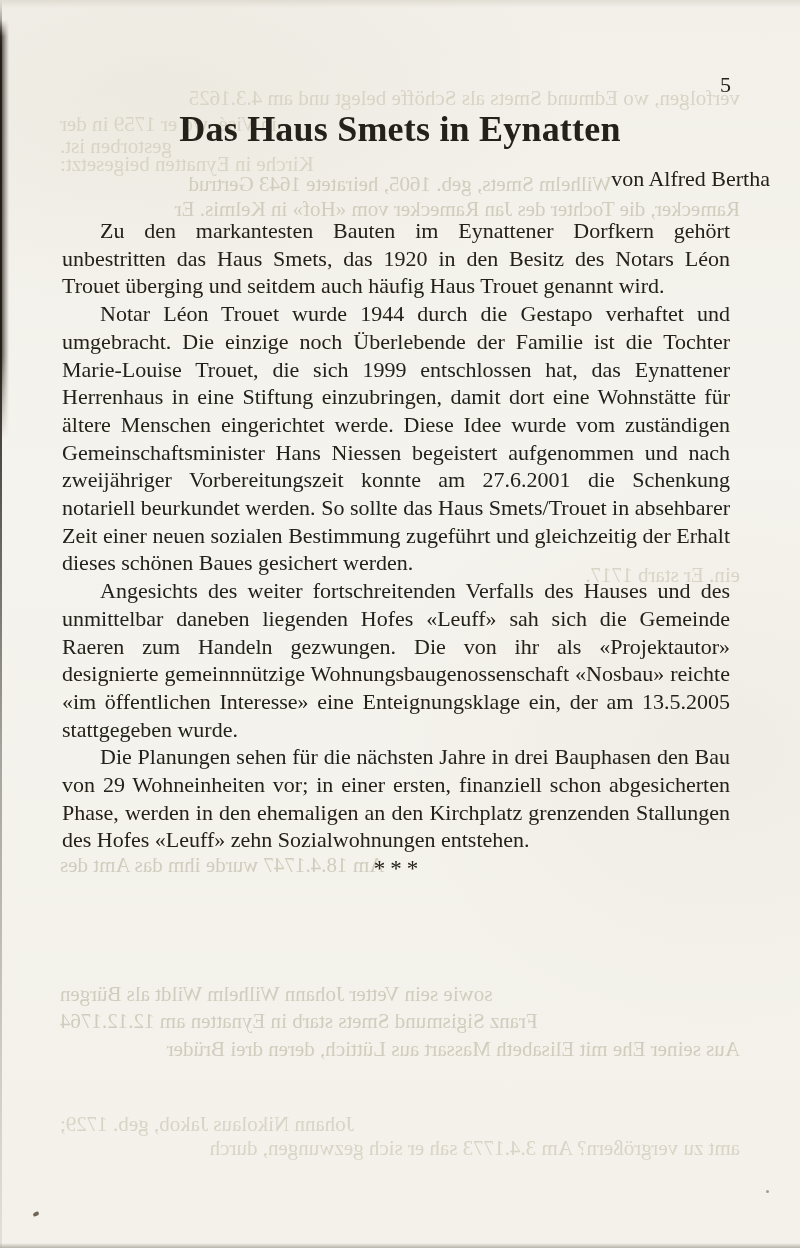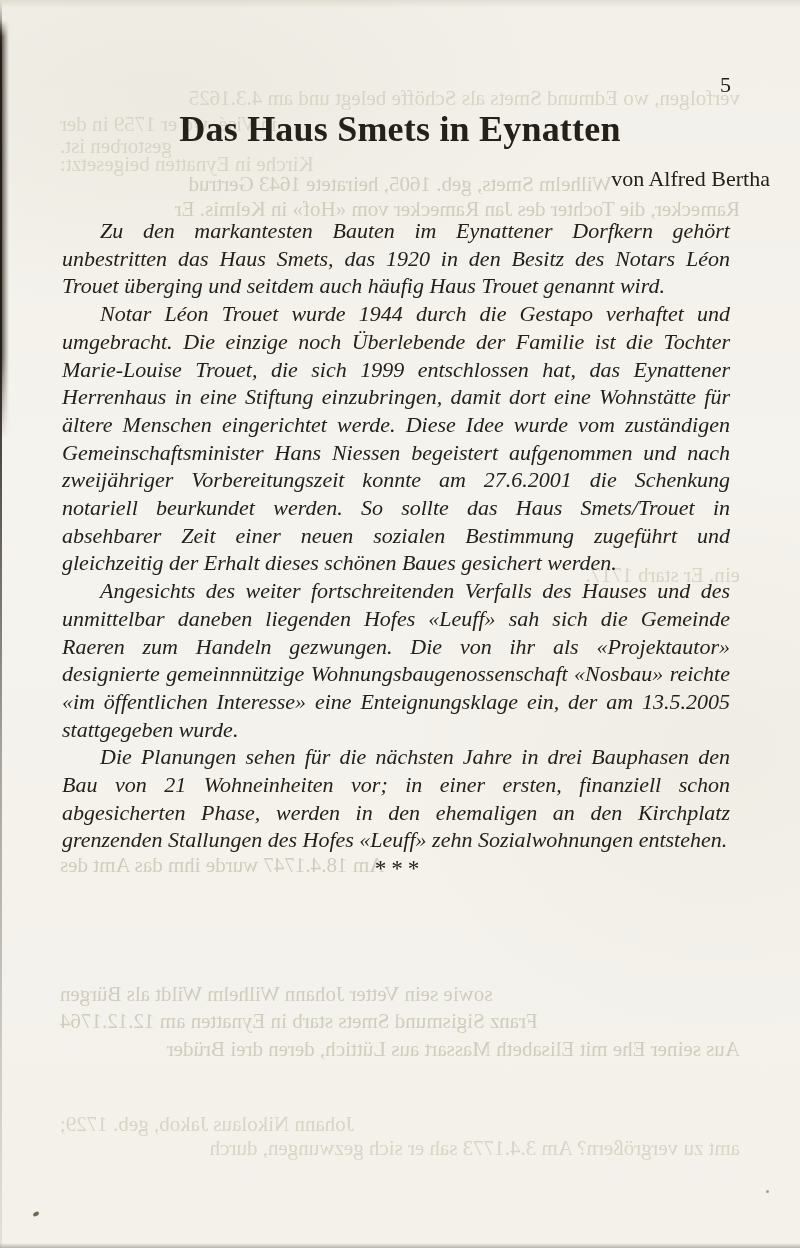--- a/index.html
+++ b/index.html
@@ -83,21 +83,20 @@
   .byline {
     margin-top: 8px;
     padding-right: 30px;
     text-align: right;
     font-size: 22px;
     line-height: 26px;
   }
   .textblock {
     width: 668px;
     margin: 25px 0 8px 62px;
-    font-style: italic;
   }
   .textblock p {
     margin: 0;
     font-size: 22px;
     line-height: 27.7px;
     text-align: justify;
     text-indent: 38px;
     hyphens: none;
   }
   .separator {
@@ -139,18 +138,18 @@
 
   <div class="content">
     <div class="pageno">5</div>
     <h1 class="title">Das Haus Smets in Eynatten</h1>
     <div class="byline">von Alfred Bertha</div>
 
     <div class="textblock">
       <p>Zu den markantesten Bauten im Eynattener Dorfkern gehört unbestritten das Haus Smets, das 1920 in den Besitz des Notars Léon Trouet überging und seitdem auch häufig Haus Trouet genannt wird.</p>
       <p>Notar Léon Trouet wurde 1944 durch die Gestapo verhaftet und umgebracht. Die einzige noch Überlebende der Familie ist die Tochter Marie-Louise Trouet, die sich 1999 entschlossen hat, das Eynattener Herrenhaus in eine Stiftung einzubringen, damit dort eine Wohnstätte für ältere Menschen eingerichtet werde. Diese Idee wurde vom zuständigen Gemeinschaftsminister Hans Niessen begeistert aufgenommen und nach zweijähriger Vorbereitungszeit konnte am 27.6.2001 die Schenkung notariell beurkundet werden. So sollte das Haus Smets/Trouet in absehbarer Zeit einer neuen sozialen Bestimmung zugeführt und gleichzeitig der Erhalt dieses schönen Baues gesichert werden.</p>
       <p>Angesichts des weiter fortschreitenden Verfalls des Hauses und des unmittelbar daneben liegenden Hofes «Leuff» sah sich die Gemeinde Raeren zum Handeln gezwungen. Die von ihr als «Projektautor» designierte gemeinnnützige Wohnungsbaugenossenschaft «Nosbau» reichte «im öffentlichen Interesse» eine Enteignungsklage ein, der am 13.5.2005 stattgegeben wurde.</p>
-      <p>Die Planungen sehen für die nächsten Jahre in drei Bauphasen den Bau von 21 Wohneinheiten vor; in einer ersten, finanziell schon abgesicherten Phase, werden in den ehemaligen an den Kirchplatz grenzenden Stallungen des Hofes «Leuff» zehn Sozialwohnungen entstehen.</p>
+      <p>Die Planungen sehen für die nächsten Jahre in drei Bauphasen den Bau von 29 Wohneinheiten vor; in einer ersten, finanziell schon abgesicherten Phase, werden in den ehemaligen an den Kirchplatz grenzenden Stallungen des Hofes «Leuff» zehn Sozialwohnungen entstehen.</p>
       <div class="separator">***</div>
     </div>
   </div>
 
 </div>
 
 </body></html>

